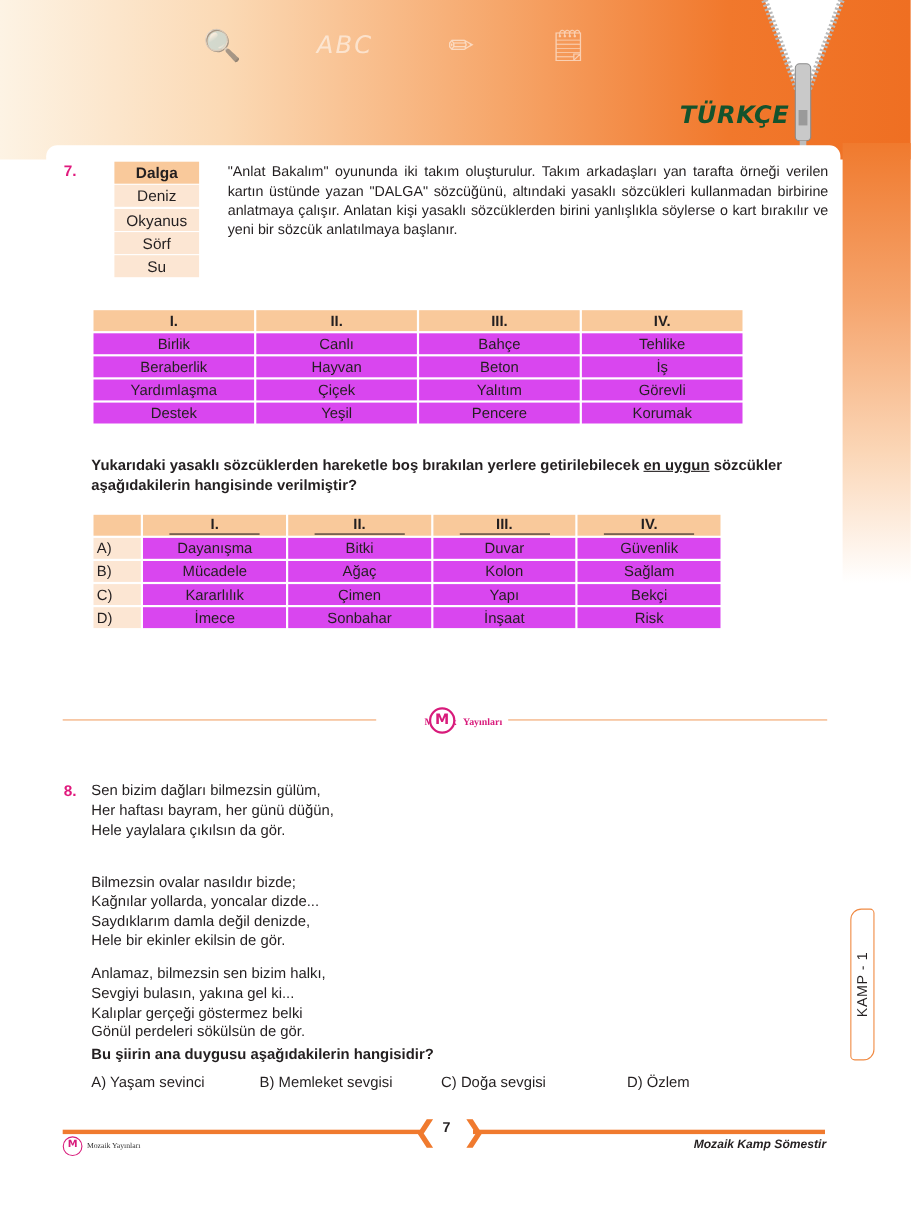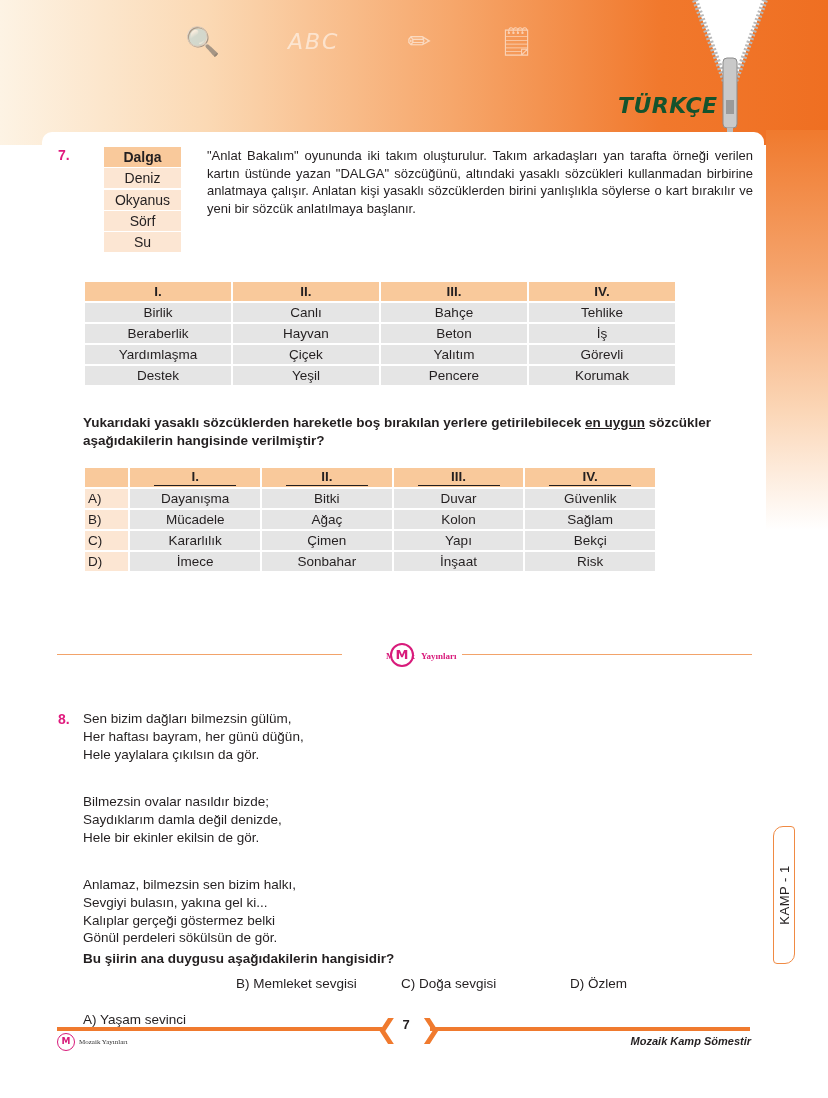--- a/index.html
+++ b/index.html
@@ -40,21 +40,21 @@
     font-size: 14px; line-height: 20px;
   }
   .card-list div.head { background: #f9c99b; font-weight: bold; }
 
   .intro {
     position: absolute; left: 207px; top: 147px; width: 546px;
     font-size: 13px; line-height: 17.5px; text-align: justify;
   }
 
   table.grid { position: absolute; border-collapse: separate; border-spacing: 2px; font-size: 13.5px; }
-  table.grid td { text-align: center; height: 19px; background: #e5e5e5; padding: 0; }
+  table.grid td { text-align: center; height: 19px; background: #d946ef; padding: 0; }
   table.grid tr.th td { background: #f9c99b; font-weight: bold; }
   .t1 { left: 83px; top: 280px; width: 594px; }
   .t1 td { width: 146px; }
 
   .question {
     position: absolute; left: 83px; top: 414px; width: 670px; font-size: 13.5px; line-height: 18px; font-weight: bold;
   }
   .question u { text-decoration: underline; }
 
   .t2 { left: 83px; top: 466px; width: 574px; }
@@ -214,31 +214,32 @@
 <div class="divider div-right"></div>
 
 <div class="qnum" style="left:58px;top:711px;">8.</div>
 <div class="poem" style="top:710px;">
   <div>Sen bizim dağları bilmezsin gülüm,</div>
   <div>Her haftası bayram, her günü düğün,</div>
   <div>Hele yaylalara çıkılsın da gör.</div>
 </div>
 <div class="poem" style="top:793px;">
   <div>Bilmezsin ovalar nasıldır bizde;</div>
+  <div>Kağnılar yollarda, yoncalar dizde...</div>
   <div>Saydıklarım damla değil denizde,</div>
   <div>Hele bir ekinler ekilsin de gör.</div>
 </div>
 <div class="poem" style="top:876px;">
   <div>Anlamaz, bilmezsin sen bizim halkı,</div>
   <div>Sevgiyi bulasın, yakına gel ki...</div>
   <div>Kalıplar gerçeği göstermez belki</div>
   <div>Gönül perdeleri sökülsün de gör.</div>
 </div>
 <div class="q8">Bu şiirin ana duygusu aşağıdakilerin hangisidir?</div>
-<div class="opts" style="left:83px;margin-top:36px;">A) Yaşam sevinci</div>
+<div class="opts" style="left:83px;">A) Yaşam sevinci</div>
 <div class="opts" style="left:236px;">B) Memleket sevgisi</div>
 <div class="opts" style="left:401px;">C) Doğa sevgisi</div>
 <div class="opts" style="left:554px;margin-left:16px;">D) Özlem</div>
 
 <div class="side-tab">
   <span>KAMP - 1</span>
 </div>
 
 <div class="foot-line fl-left"></div>
 <div class="bracket" style="left:376px;">❮</div>

